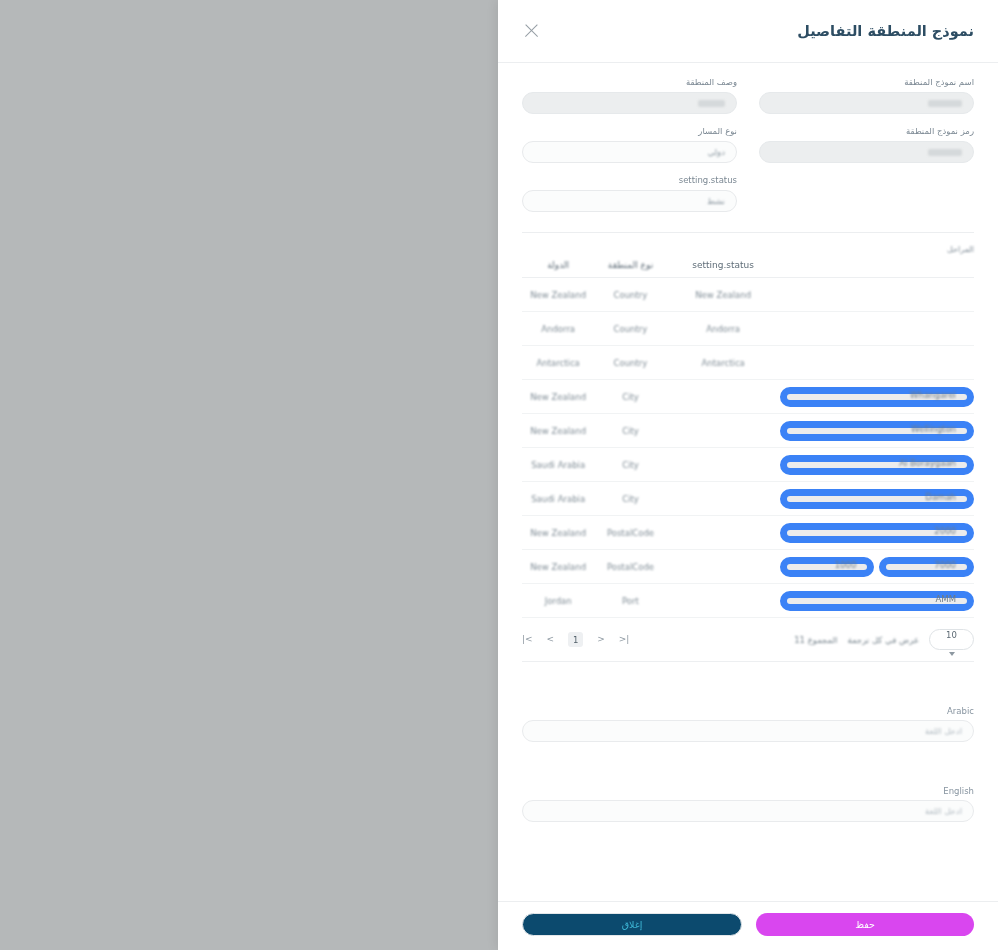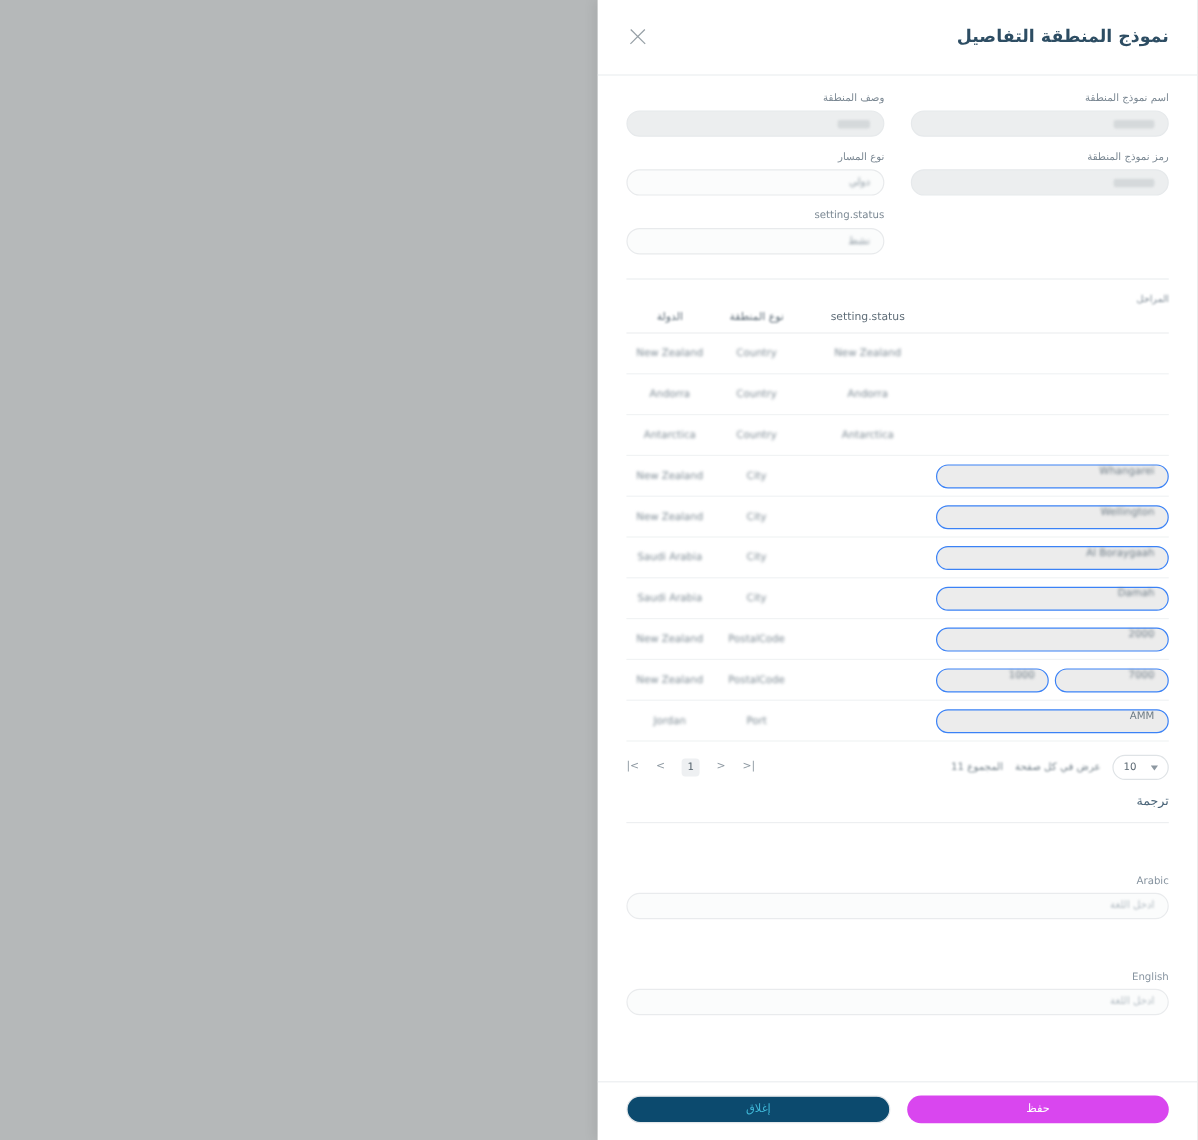--- a/index.html
+++ b/index.html
@@ -140,38 +140,38 @@
     display: flex; align-items: center; height: 34px;
     border-bottom: 1px solid #f1f3f4;
   }
   .td { font-size: 8.5px; color: #808d96; text-align: center; }
   .td.c-country { width: 16%; filter: blur(1.15px); }
   .td.c-type    { width: 16%; filter: blur(1.15px); }
   .td.c-value   { width: 25%; filter: blur(1.15px); }
   .td.c-input   { width: 43%; display: flex; gap: 5px; justify-content: flex-start; }
   .cell-inp {
     flex: 1; height: 20px; border-radius: 11px;
-    background: #ececec; border: 1px solid #3b82f6;
-    display: flex; align-items: flex-start; padding: 0 11px;
+    background: #ececec; border: 7px solid #3b82f6;
+    display: flex; align-items: flex-end; padding: 0 11px;
     font-size: 8.5px; color: #6d7b85;
   }
   .cell-inp .blurtxt { filter: blur(1.15px); }
 
   
   .pager {
     display: flex; align-items: center; justify-content: space-between;
     padding: 11px 0 0 0; direction: rtl;
   }
   .pager-right { display: flex; align-items: center; gap: 10px; }
   .pg-label { font-size: 8.5px; color: #77848d; filter: blur(.9px); }
   .pg-select {
     height: 21px; min-width: 45px; border-radius: 11px; border: 1px solid #dfe3e6;
     display: flex; align-items: center; justify-content: space-between;
     padding: 0 8px; gap: 12px; font-size: 8.5px; color: #5d6a74; background: #fff;
-    direction: ltr; cursor: pointer;
+    direction: ltr; cursor: pointer; flex-direction: column;
   }
   .chev { width: 0; height: 0; border-left: 3.5px solid transparent;
     border-right: 3.5px solid transparent; border-top: 4px solid #8d98a1; }
   .pager-left { display: flex; align-items: center; gap: 14px; direction: ltr; }
   .pg-btn { font-size: 9px; color: #8d98a1; cursor: pointer; line-height: 1; }
   .pg-num {
     width: 15px; height: 15px; border-radius: 3px; background: #eef0f2;
     display: flex; align-items: center; justify-content: center;
     font-size: 8.5px; color: #515f69; cursor: pointer;
   }
@@ -481,33 +481,32 @@
             </div>
           </div>
       </div>
 
       <div class="pager">
         <div class="pager-right">
           <div class="pg-select">
             <span>10</span>
             <span class="chev"></span>
           </div>
-          <div class="pg-label">عرض في كل صفحة</div>
+          <div class="pg-label">عرض في كل ترجمة</div>
           <div class="pg-label">المجموع 11</div>
         </div>
         <div class="pager-left">
           <span class="pg-btn">|&lt;</span>
           <span class="pg-btn">&lt;</span>
           <span class="pg-num">1</span>
           <span class="pg-btn">&gt;</span>
           <span class="pg-btn">&gt;|</span>
         </div>
       </div>
 
-      <div class="trans-title">ترجمة</div>
       <div class="trans-div"></div>
 
       <div class="trans-label">Arabic</div>
       <div class="trans-inp">
         <span class="ph">ادخل اللغة</span>
       </div>
 
       <div class="trans-label">English</div>
       <div class="trans-inp">
         <span class="ph">ادخل اللغة</span>

